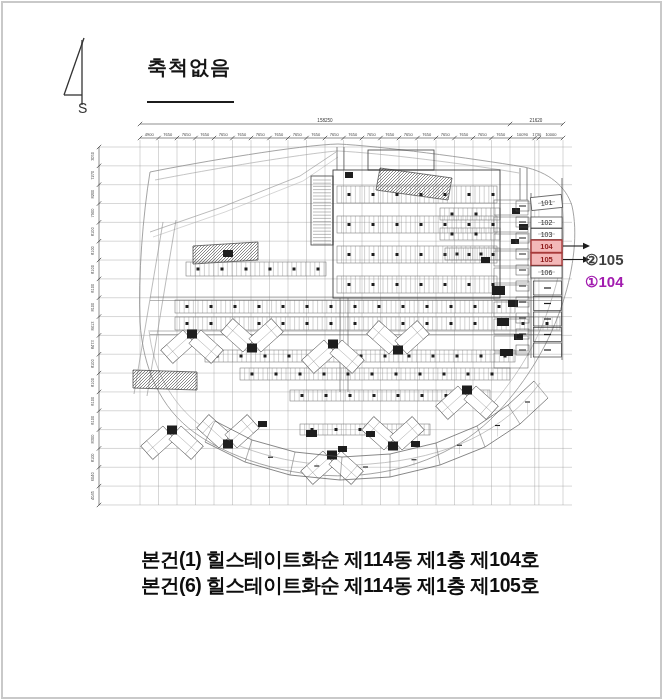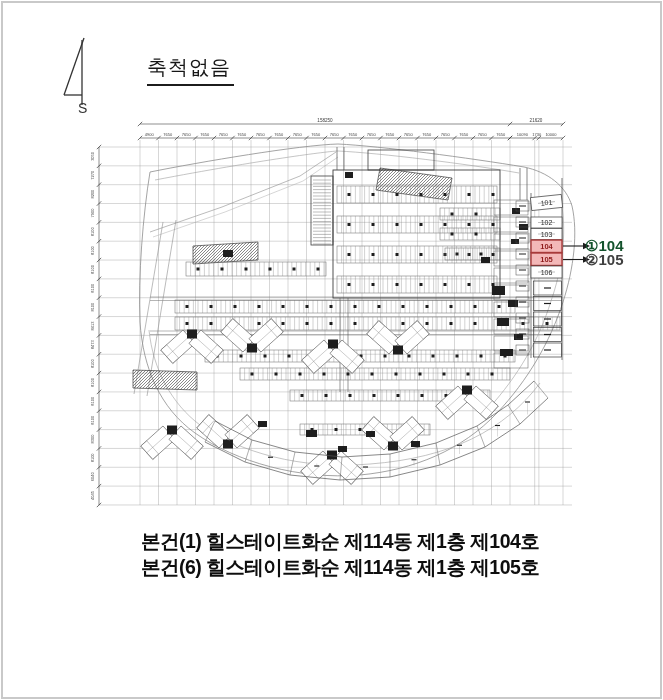--- a/index.html
+++ b/index.html
@@ -1,25 +1,25 @@
 <!DOCTYPE html>
 <html><head>
 <meta charset="utf-8">
 <style>
   html,body{margin:0;padding:0;background:#fff;}
   .page{position:relative;width:663px;height:700px;background:#ffffff;overflow:hidden;
         font-family:"Liberation Sans",sans-serif;}
   .page-border{position:absolute;inset:1px;border:2px solid #c9c9c9;pointer-events:none;}
-  .scale-note{position:absolute;left:147px;top:54px;font-size:20px;font-weight:400;color:#151515;
-              display:inline-block;border-bottom:2.5px solid #1c1c1c;padding:0 3px 3px 0;letter-spacing:1px;}
+  .scale-note{position:absolute;left:147px;top:54px;font-size:20px;font-weight:700;color:#151515;
+              display:inline-block;border-bottom:2.5px solid #1c1c1c;padding:0 3px 20px 0;letter-spacing:1px;}
   .plan-svg{position:absolute;left:0;top:0;}
   .callout{position:absolute;left:585px;font-size:15px;font-weight:700;letter-spacing:0;}
   .callout-1{top:237px;}
   .callout-2{top:251px;}
-  .caption{position:absolute;left:141px;top:528px;color:#0e0e0e;font-size:19.5px;font-weight:600;
+  .caption{position:absolute;left:141px;top:546px;color:#0e0e0e;font-size:19.5px;font-weight:600;
            letter-spacing:-0.5px;line-height:26px;white-space:nowrap;}
 </style>
 </head>
 <body>
 
 <div class="page">
   <div class="page-border"></div>
 
   <div class="scale-note">축척없음</div>
 
@@ -1177,20 +1177,20 @@
     <text x="536" y="122" font-size="4.6" fill="#3c3c3c" text-anchor="middle">21620</text>
 
     <g stroke="#1d1d1d" stroke-width="1.1">
       <line x1="563" y1="246" x2="583" y2="246"></line>
       <polygon points="583,242.8 590,246 583,249.2" fill="#1d1d1d" stroke="none"></polygon>
       <line x1="563" y1="259.5" x2="583" y2="259.5"></line>
       <polygon points="583,256.3 590,259.5 583,262.7" fill="#1d1d1d" stroke="none"></polygon>
     </g>
   </svg>
 
-  <div class="callout callout-1" id="callout-1" style="color: #14532d;">①104</div>
+  <div class="callout callout-1" id="callout-1" style="color: #a21caf; margin-top: 36px;">①104</div>
   <div class="callout callout-2" id="callout-2" style="color: #404040;">②105</div>
 
   <div class="caption">
     <div>본건(1) 힐스테이트화순 제114동 제1층 제104호</div>
     <div>본건(6) 힐스테이트화순 제114동 제1층 제105호</div>
   </div>
 </div>
 
 </body></html>

